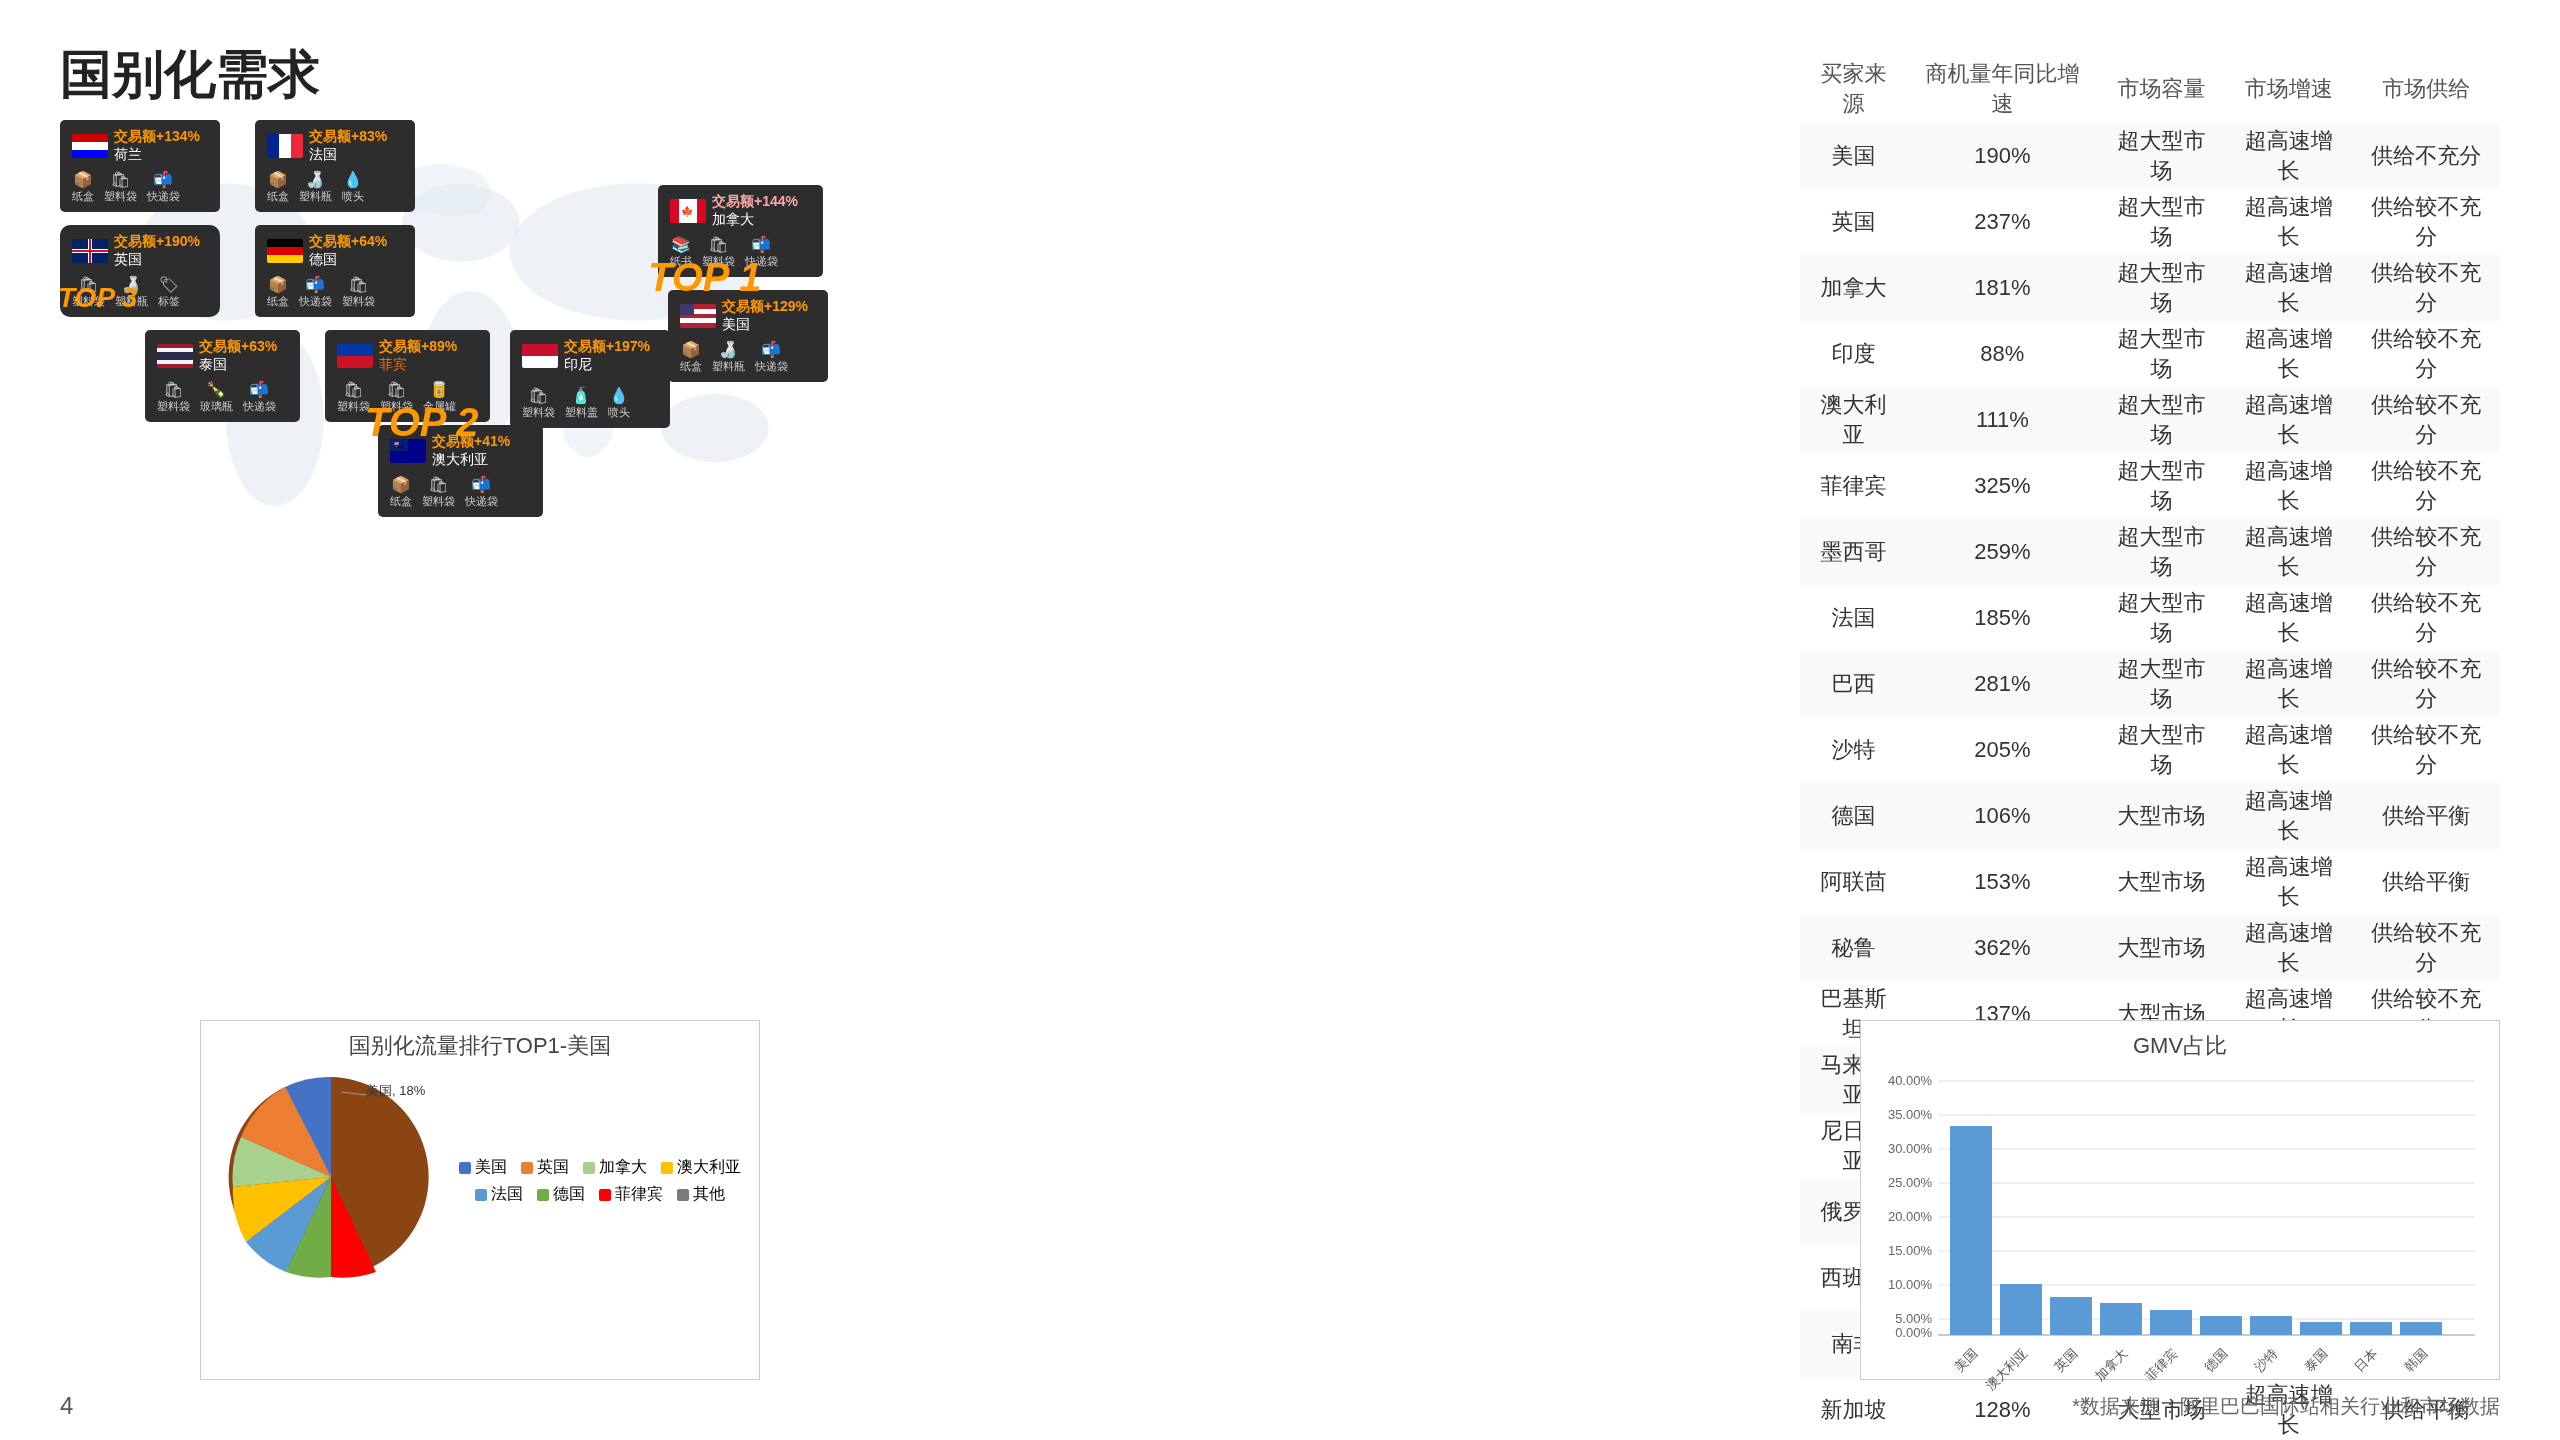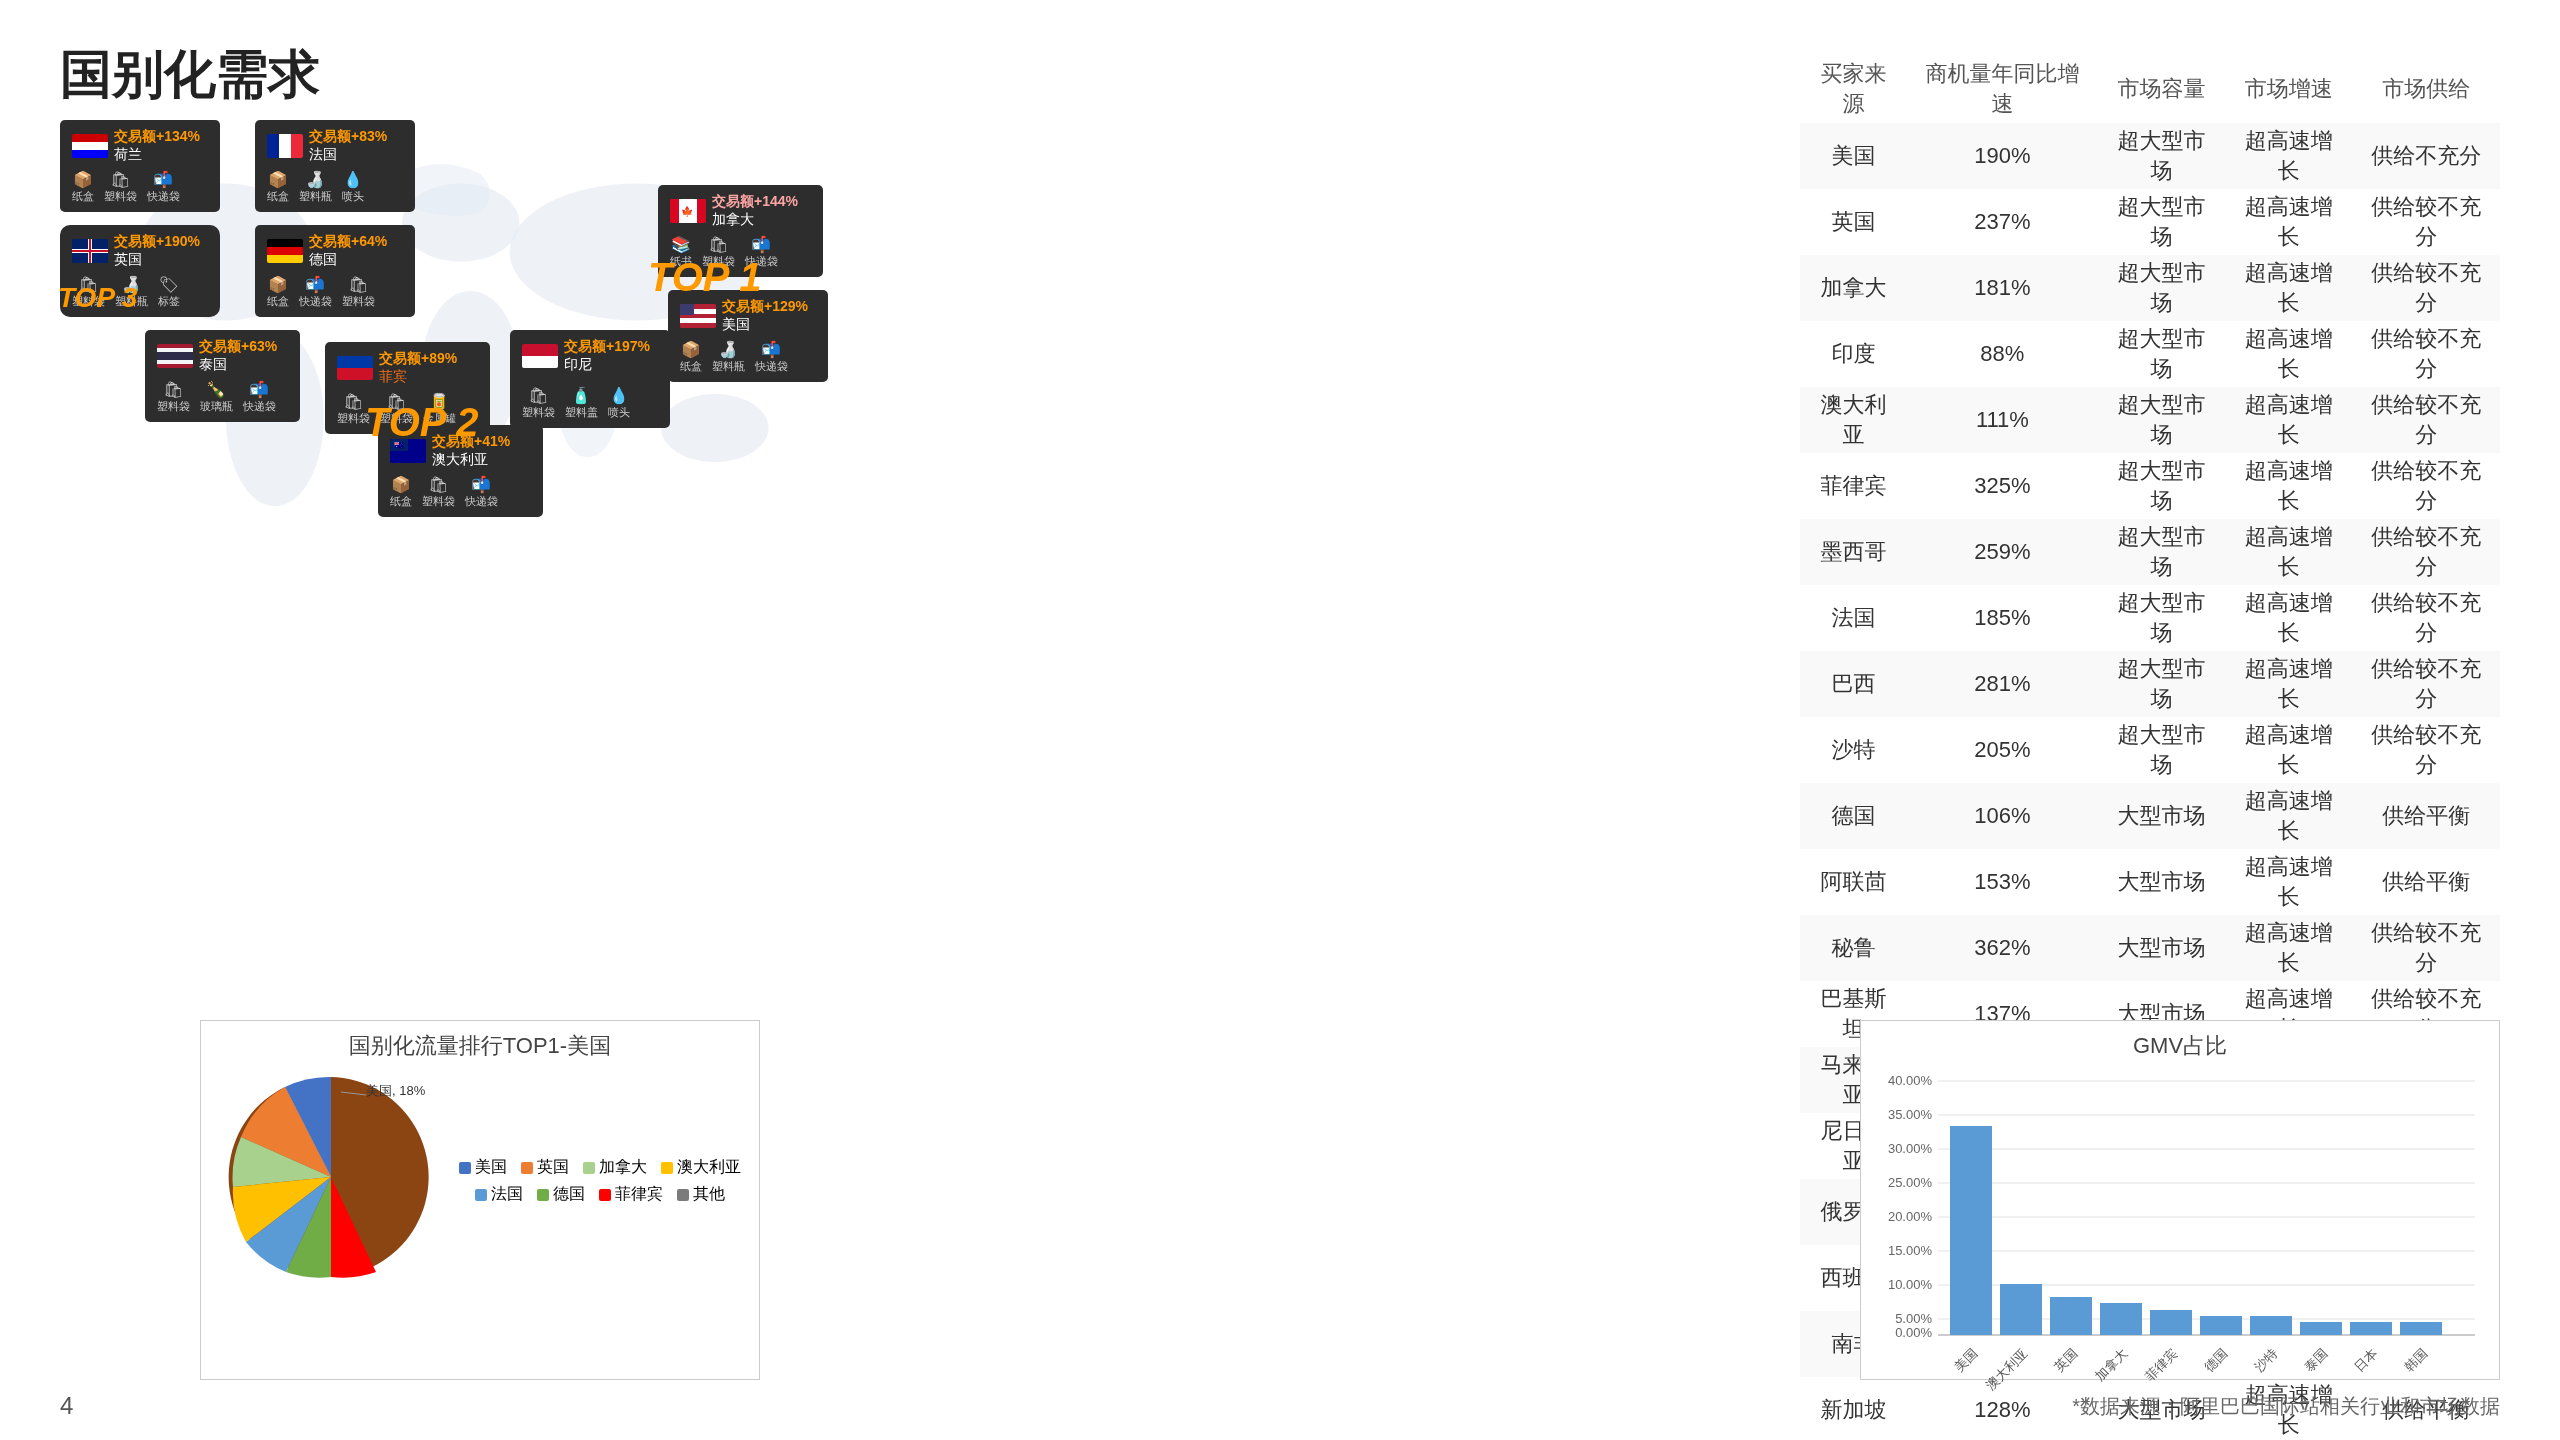--- a/index.html
+++ b/index.html
@@ -345,21 +345,21 @@
         <span style="font-size:16px;">🍾</span>
         <span>玻璃瓶</span>
       </div>
     <div style="display:flex; flex-direction:column; align-items:center;">
         <span style="font-size:16px;">📬</span>
         <span>快递袋</span>
       </div>
   </div>
 </div>
 
-<div class="country-card" style="position:absolute; top:342px; left:325px; background:#2d2d2d; border-radius:5px; padding:8px 12px; min-width:165px;">
+<div class="country-card" style="position:absolute; top:330px; left:325px; background:#2d2d2d; border-radius:5px; padding:8px 12px; min-width:165px;">
   <div class="card-header" style="display:flex; align-items:center; margin-bottom:6px;">
     <div style="width:36px; height:24px; margin-right:6px; border-radius:2px; background:#0038a8; position:relative; overflow:hidden; flex-shrink:0;">
       <div style="position:absolute; top:0; left:0; width:0; height:0; border-left:18px solid #ce1126; border-top:12px solid transparent; border-bottom:12px solid transparent;"></div>
       <div style="position:absolute; top:0; left:0; right:0; height:12px; background:#0038a8;"></div>
       <div style="position:absolute; bottom:0; left:0; right:0; height:12px; background:#ce1126;"></div>
     </div>
     <div>
       <div style="font-size:14px; color:#f90; font-weight:bold;">交易额+89%</div>
       <div style="font-size:14px; color:#f97316;">菲宾</div>
     </div>

